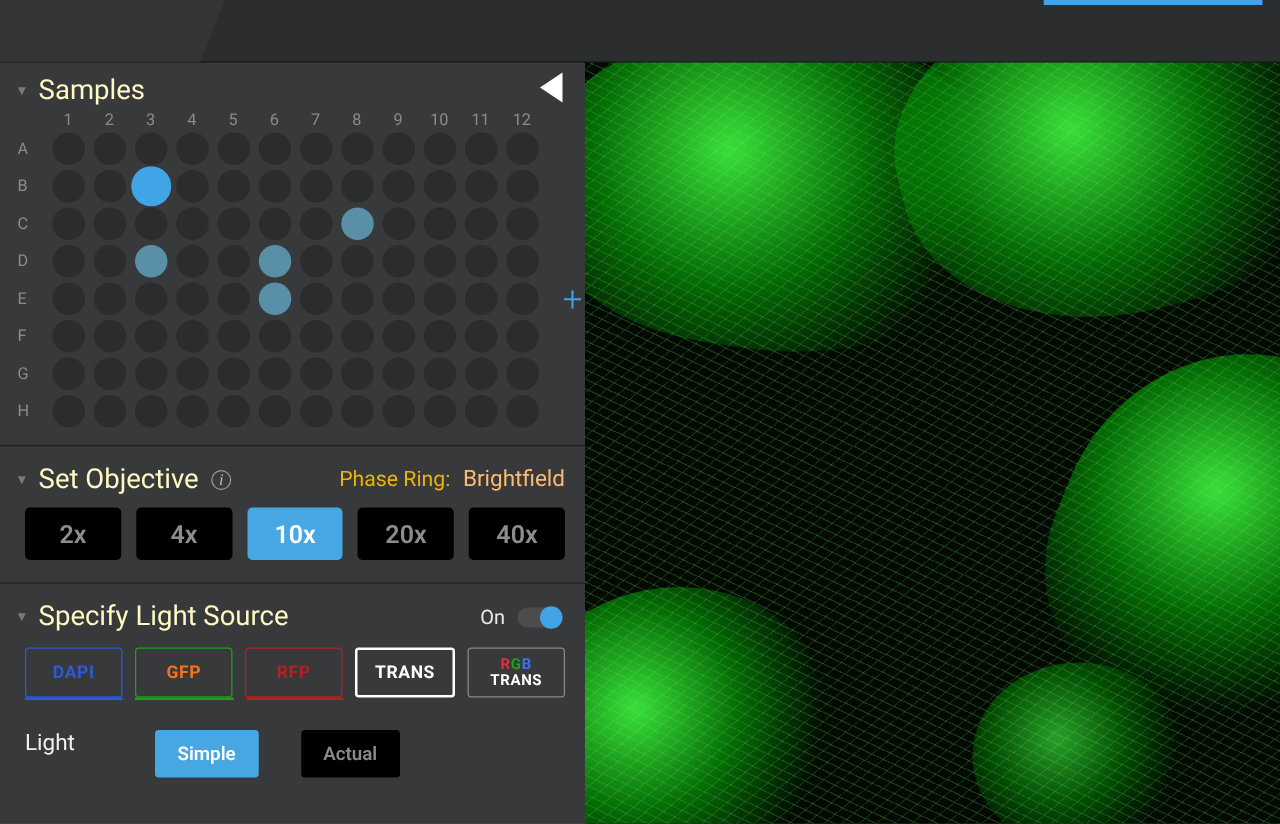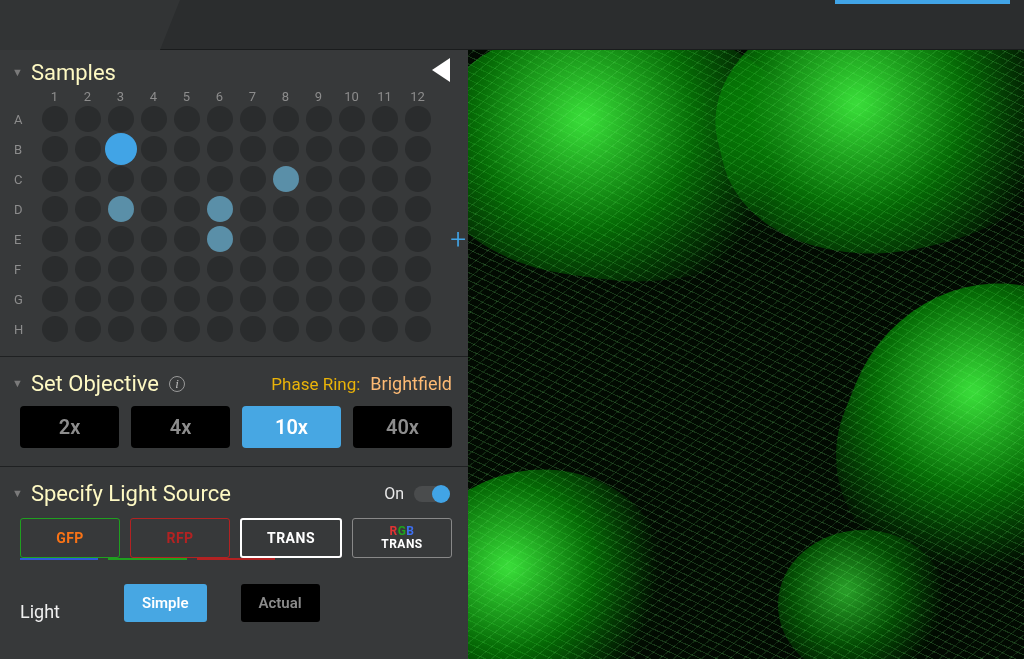--- a/index.html
+++ b/index.html
@@ -127,21 +127,21 @@
   .ls-btn.rfp   { border-color:#b22222; color:#b22222; }
   .ls-btn.trans { border-color:#fff; color:#fff; }
   .ls-btn.trans.sel { border-width:2.5px; }
   .ls-btn.rgb   { border-color:#888; color:#fff; font-size:12px; line-height:13px; }
   .rgb-word .r{color:#e03333;} .rgb-word .g{color:#1fa01f;} .rgb-word .b{color:#3e6ff0;}
 
   .underline-row { display:flex; gap:10px; padding:0 16px 0 20px; margin-top:-2px;}
   .ul { flex:1; height:2px; }
   .ul.d{background:#2d5bd9;} .ul.g{background:#1fa01f;} .ul.r{background:#b22222;} .ul.t{background:transparent;} .ul.rgb{background:transparent;}
 
-  .light-row { display:flex; align-items:flex-end; padding:24px 16px 14px 20px; gap:14px; }
+  .light-row { display:flex; align-items:flex-start; padding:24px 16px 14px 20px; gap:14px; }
   .light-lbl { font-size:18px; color:#f0f0f0; flex:0 0 70px; }
   .light-mode-btn {
     padding:10px 18px; border-radius:3px; font-size:15px; font-weight:600; cursor:pointer;margin-left:20px;
   }
   .light-mode-btn.simple { background:#47a7e3; color:#fff; }
   .light-mode-btn.actual { background:#000000; color:#8a8a8a; }
 
   
   .cell-bg { position:absolute; inset:0; background:#020a02; }
   .blob {
@@ -321,35 +321,37 @@
         <span class="panel-title">Set Objective</span>
         <span class="info-ic">i</span>
         <span class="spacer"></span>
         <span class="phase-lbl">Phase Ring:</span>
         <span class="phase-val">Brightfield</span>
       </div>
       <div class="obj-btns" id="obj-btns">
           <div class="obj-btn">2x</div>
           <div class="obj-btn">4x</div>
           <div class="obj-btn active">10x</div>
+          <div class="obj-btn">20x</div>
           <div class="obj-btn">40x</div>
         </div>
     </div>
 
     <div class="panel" style="border-bottom:none;">
       <div class="ls-hdr">
         <span class="expander">▼</span>
         <span class="panel-title">Specify Light Source</span>
         <span class="spacer"></span>
         <span class="on-lbl">On</span>
         <div class="toggle">
             <div class="dot"></div>
           </div>
       </div>
       <div class="ls-btns" id="ls-btns">
+          <div class="ls-btn dapi">DAPI</div>
           <div class="ls-btn gfp">GFP</div>
           <div class="ls-btn rfp">RFP</div>
           <div class="ls-btn trans sel">TRANS</div>
           <div class="ls-btn rgb">
             <div style="text-align:center"><span class="rgb-word"><span class="r">R</span><span class="g">G</span><span class="b">B</span></span><br>TRANS</div>
           </div>
         </div>
       <div class="underline-row">
         <div class="ul d"></div>
           <div class="ul g"></div>

